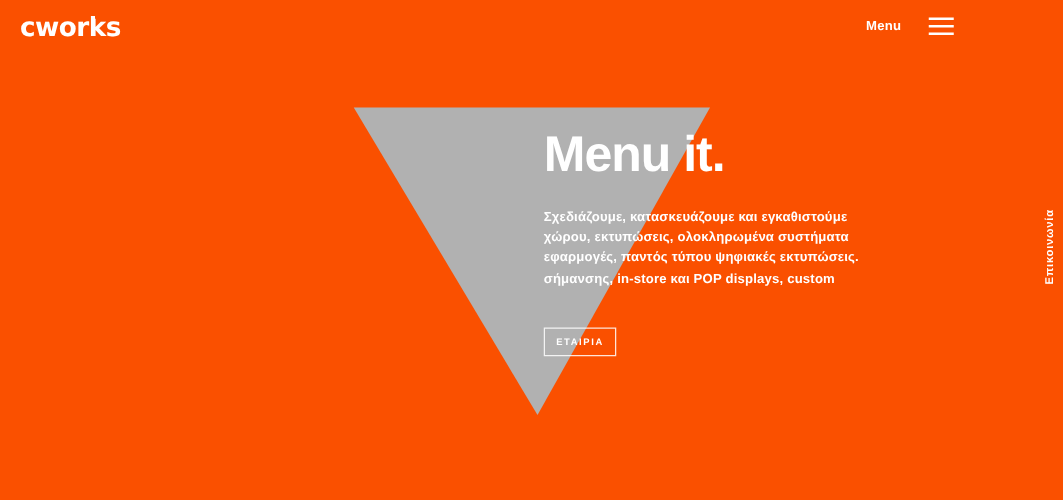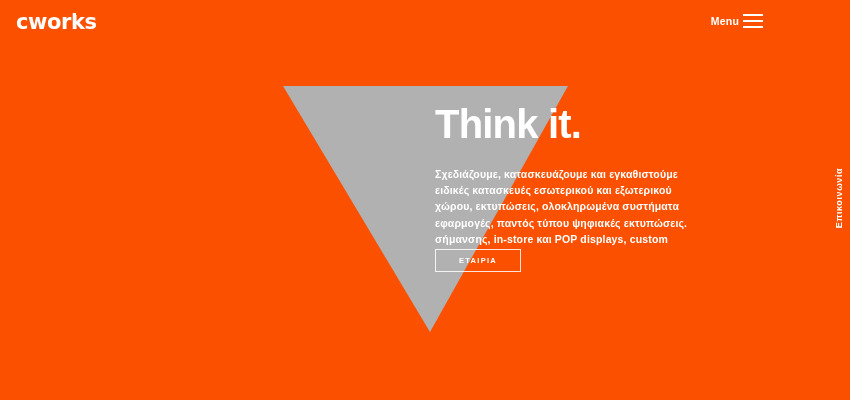--- a/index.html
+++ b/index.html
@@ -59,21 +59,21 @@
     right:19px;
     top:-4px;
     width:2px;
     height:9px;
     background:#fa5000;
   }
 
   #menu-group {
     display:flex;
     align-items:center;
-    gap:4px;
+    gap:22px;
   }
   #menu-label {
     color:#ffffff;
     font-size:10.5px;
     font-weight:bold;
     letter-spacing:0.2px;
   }
   #hamburger {
     width:20px;
     height:14px;
@@ -112,25 +112,25 @@
     color:#ffffff;
     font-size:10.5px;
     line-height:16.2px;
     font-weight:bold;
     letter-spacing:0.15px;
     width:225px;
   }
   #paragraph div { white-space:nowrap;text-align:right; }
 
   #cta-button {
-    margin-top:2px;
+    margin-top:31px;
     display:inline-flex;
     align-items:center;
     justify-content:center;
-    width:86px;
+    width:58px;
     height:23px;
     border:1px solid rgba(255,255,255,0.85);
     background:transparent;
     color:#ffffff;
     font-size:7.5px;
     font-weight:bold;
     letter-spacing:1.3px;
     cursor:pointer;
     font-family:"Liberation Sans", sans-serif;
   }
@@ -172,25 +172,24 @@
       <span id="menu-label">Menu</span>
       <div id="hamburger">
         <span></span>
         <span></span>
         <span></span>
       </div>
     </div>
   </div>
 
   <div id="content">
-    <div class="headline">Think it.</div>
+    <div class="headline">Menu it.</div>
 
     <div id="paragraph">
       <div>Σχεδιάζουμε, κατασκευάζουμε και εγκαθιστούμε</div>
-      <div>ειδικές κατασκευές εσωτερικού και εξωτερικού</div>
       <div>χώρου, εκτυπώσεις, ολοκληρωμένα συστήματα</div>
       <div>εφαρμογές, παντός τύπου ψηφιακές εκτυπώσεις.</div>
       <div>σήμανσης, in-store και POP displays, custom</div>
     </div>
 
     <button id="cta-button">ΕΤΑΙΡΙΑ</button>
   </div>
 
   <div id="contact-rail">
     <span id="contact-rail-label">Επικοινωνία</span>

